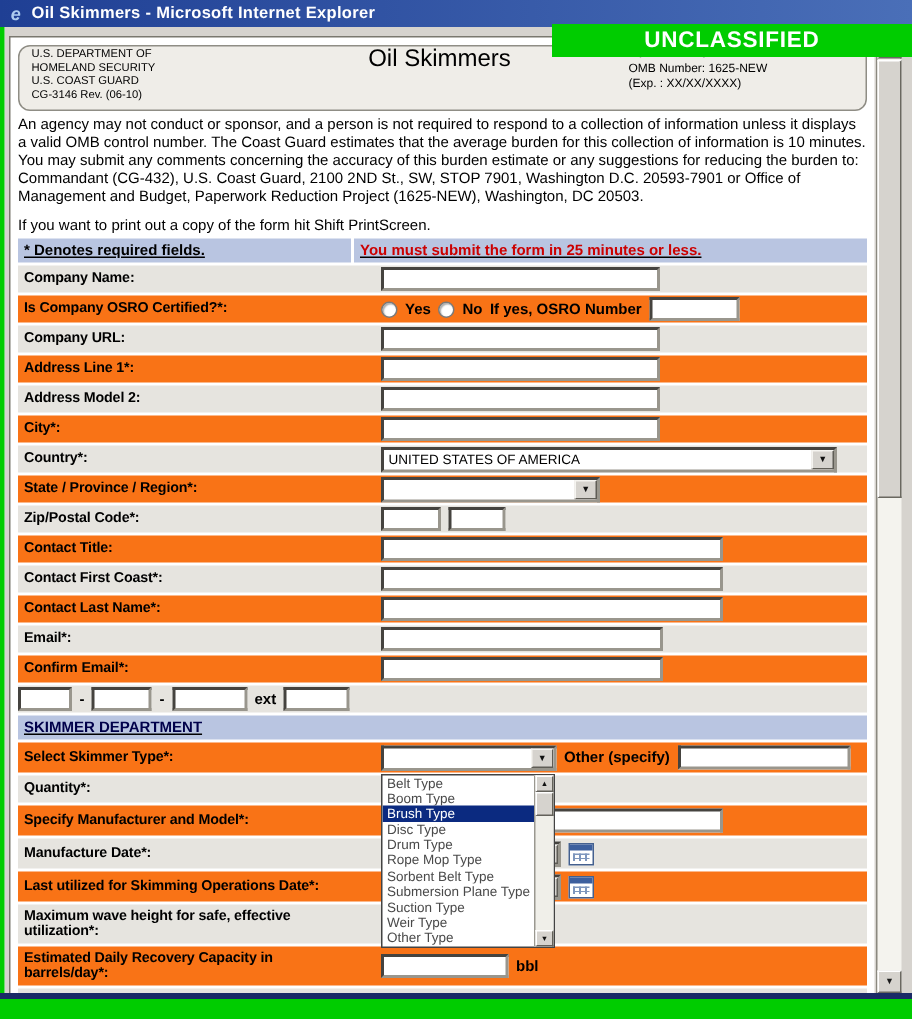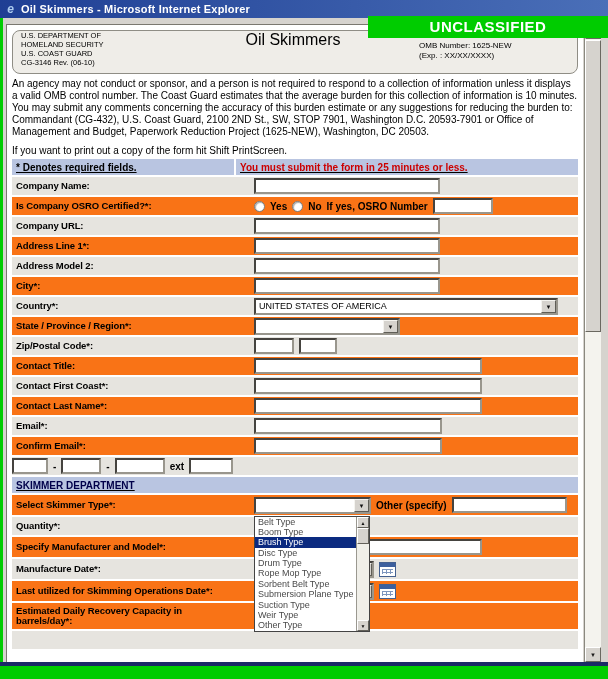--- a/index.html
+++ b/index.html
@@ -322,20 +322,24 @@
       <div class="lbl">Last utilized for Skimming Operations Date*:</div>
       <div class="val">
         <div class="sel w120">
           <span></span>
           <span class="sel-btn">▼</span>
         </div>
         <span class="cal"></span>
       </div>
     </div>
 
+    <div class="row gray tall">
+      <div class="lbl">Maximum wave height for safe, effective utilization*:</div>
+      <div class="val"></div>
+    </div>
 
     <div class="row white tall">
       <div class="lbl">Estimated Daily Recovery Capacity in barrels/day*:</div>
       <div class="val">
         <input type="text" class="tin w85" style="">
         <span class="blab">bbl</span>
       </div>
     </div>
 
     <div class="row gray">

